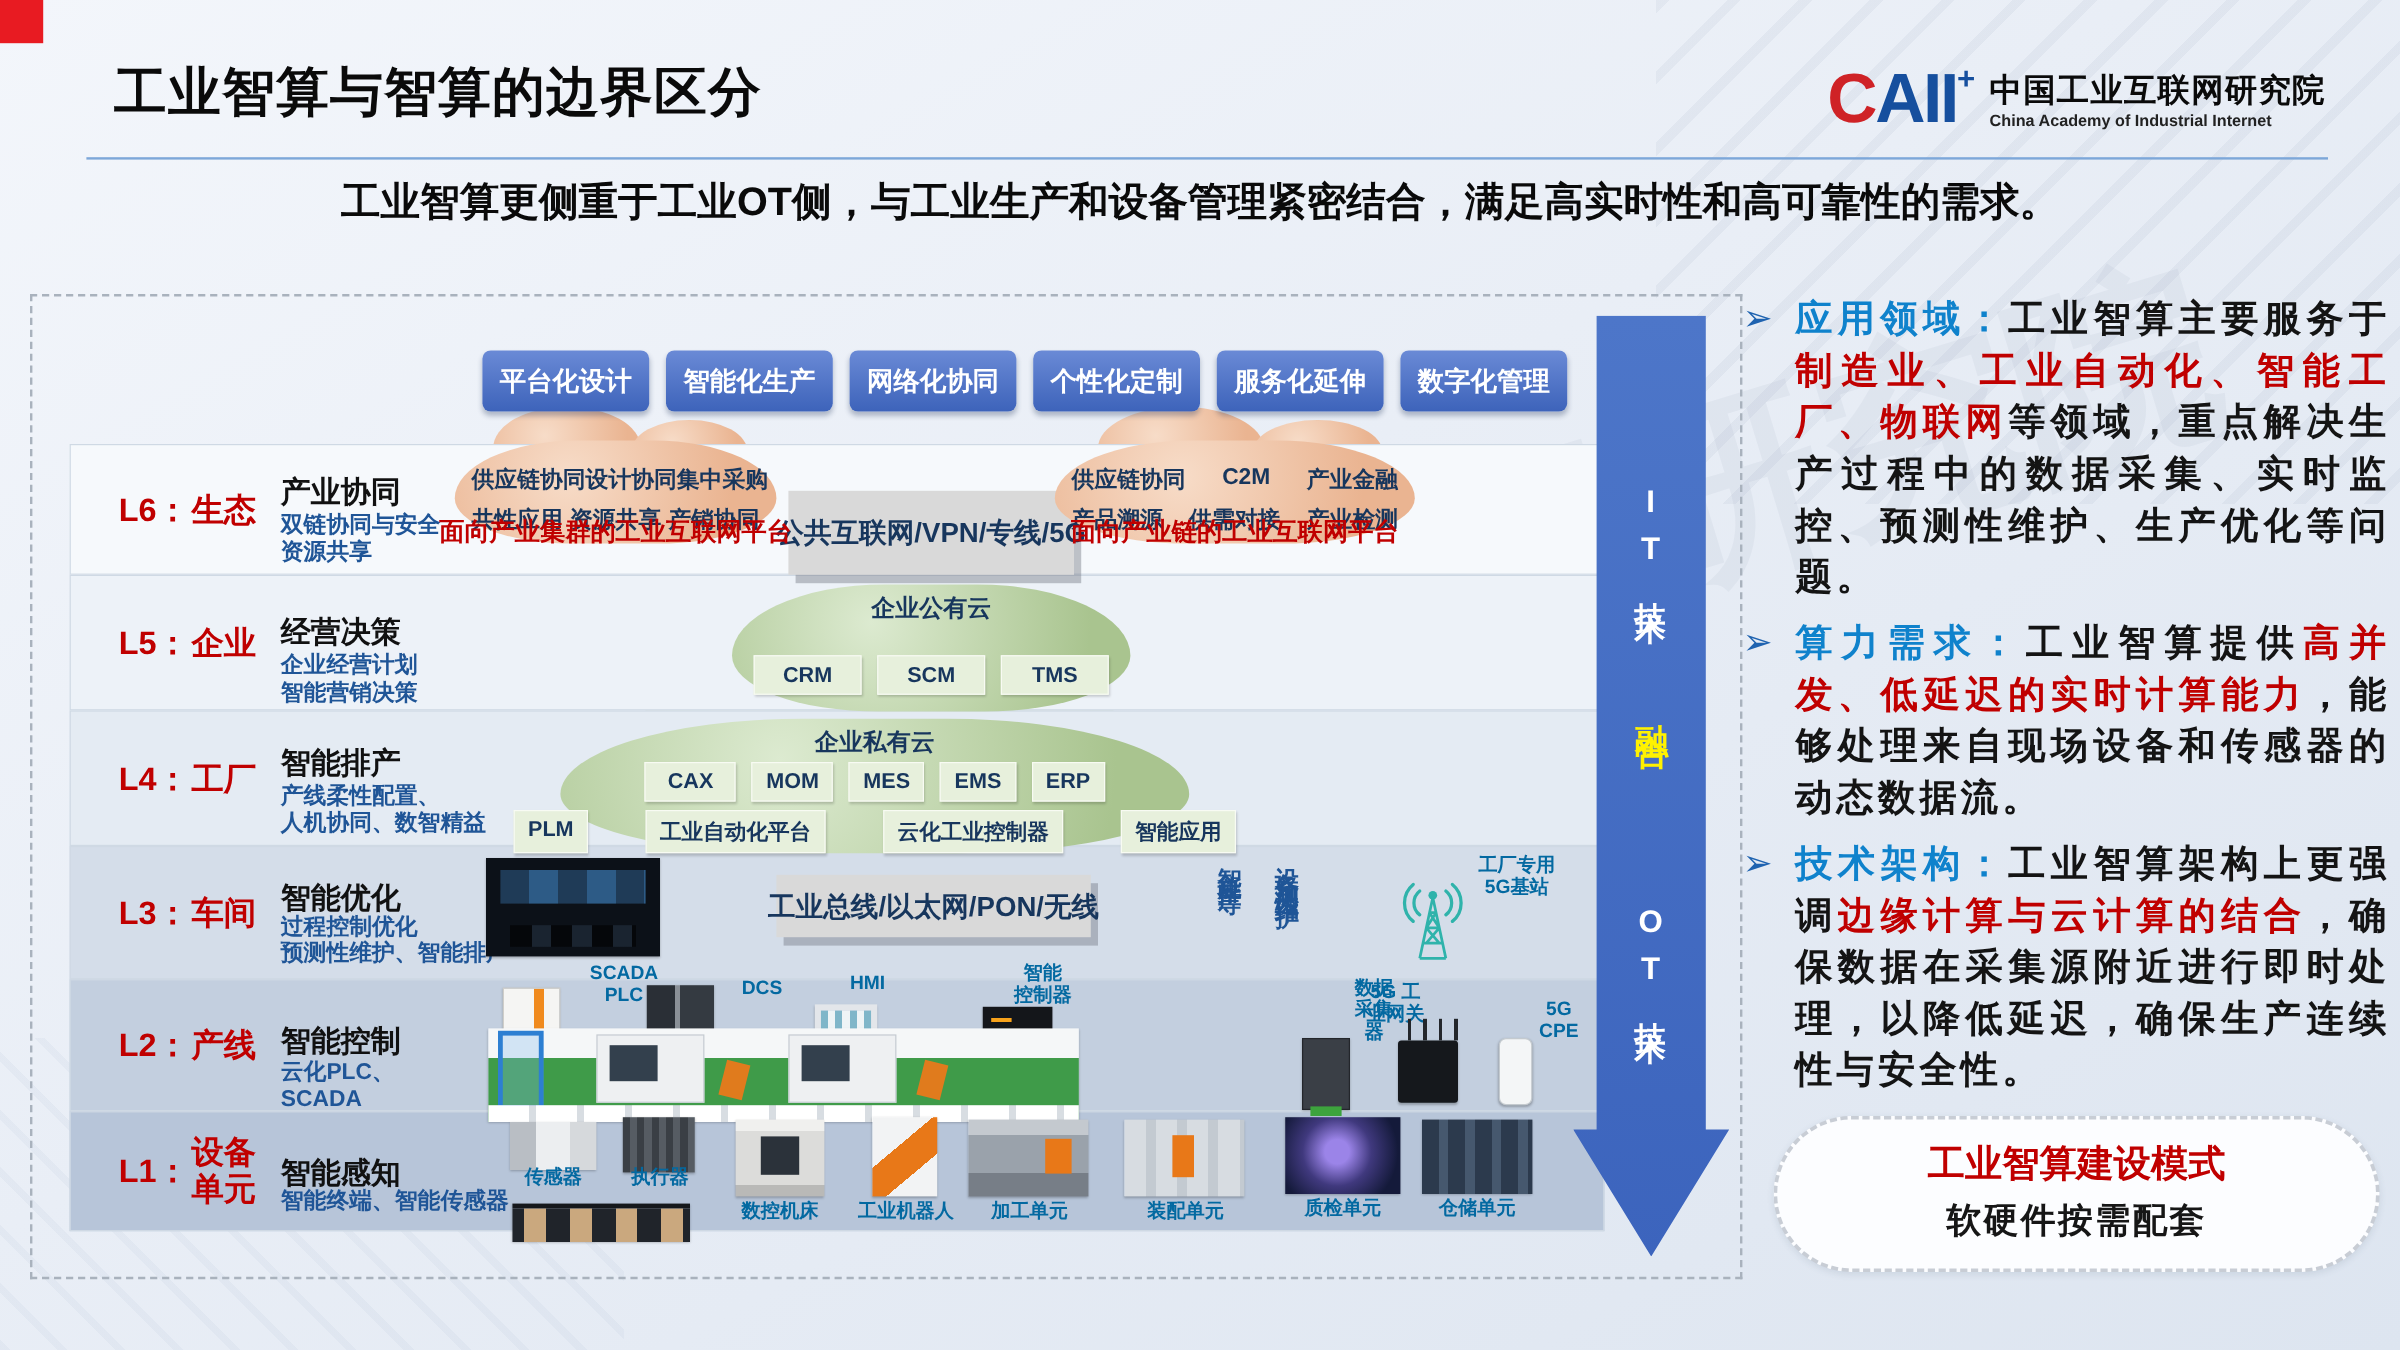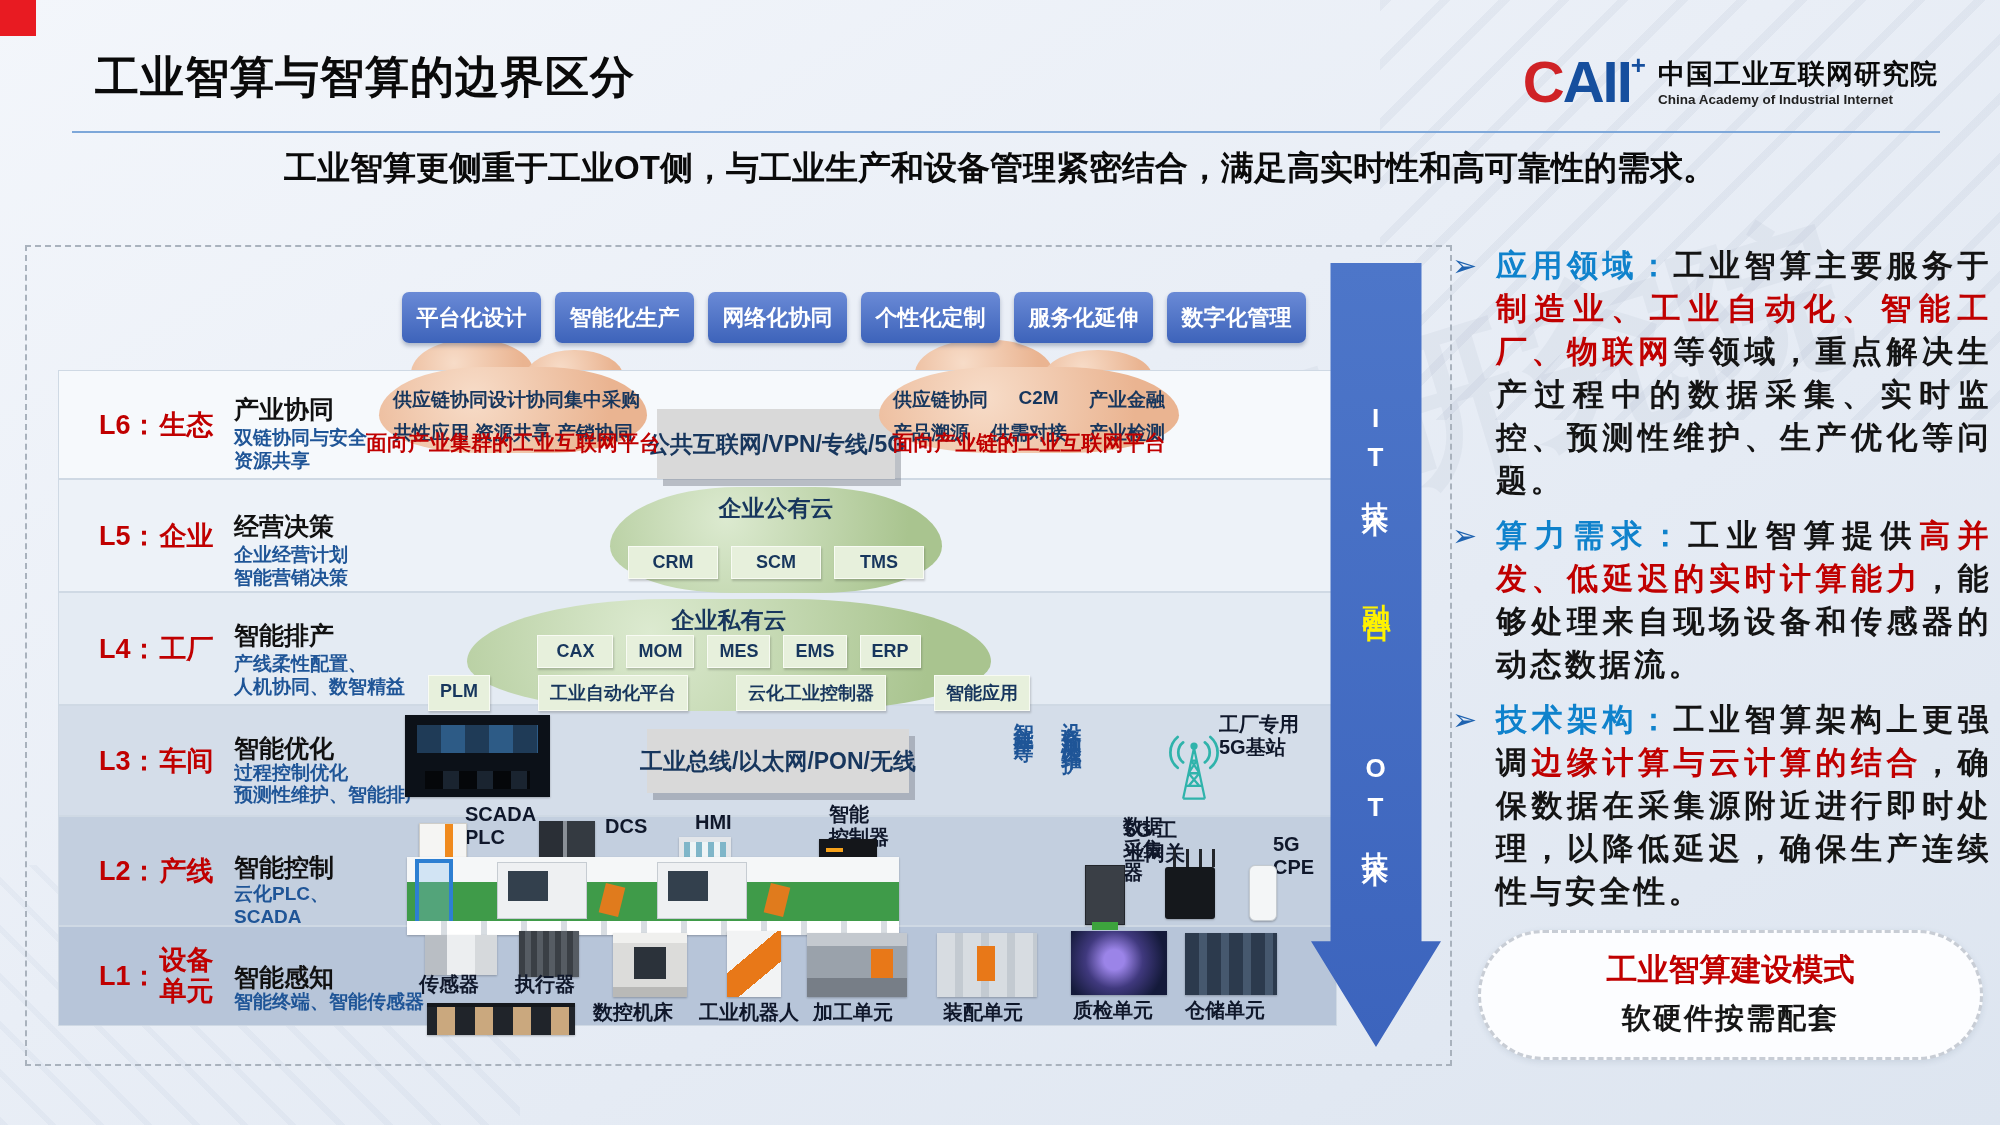--- a/index.html
+++ b/index.html
@@ -53,31 +53,31 @@
   .cloud::before,.cloud::after{content:"";position:absolute;background:inherit;border-radius:50%;z-index:-1;}
   .cloud::before{width:46%;height:80%;top:-32%;left:12%;}
   .cloud::after{width:36%;height:62%;top:-20%;right:9%;}
   .cloud-orange{background:radial-gradient(circle at 35% 35%,#f7dcc8,#eab491 75%);}
   .cloud-green{background:radial-gradient(circle at 35% 30%,#dcead0,#a9c48f 80%);}
   .cloud-rows{position:relative;z-index:2;display:flex;flex-direction:column;gap:7px;padding:20px 14px 0;}
   .cloud-line{display:flex;justify-content:space-between;}
   .citem{font-size:19px;font-weight:800;color:#17365d;white-space:nowrap;}
   .ccap{position:absolute;left:50%;bottom:-4px;transform:translateX(-50%);white-space:nowrap;
         color:#c00000;font-size:21px;font-weight:800;z-index:3;}
-  .ctitle{position:relative;z-index:2;text-align:center;font-size:23px;font-weight:800;color:#17365d;padding-top:6px;}
+  .ctitle{position:relative;z-index:2;text-align:center;font-size:20px;font-weight:800;color:#17365d;padding-top:6px;}
   .gbox-row{position:absolute;left:0;right:0;display:flex;justify-content:center;gap:13px;z-index:2;}
   .gbox{background:#e7f0dc;border:1px solid #f8fbf3;color:#17365d;font-size:18px;font-weight:800;
         padding:5px 11px;box-shadow:1px 2px 2px rgba(0,0,0,.18);white-space:nowrap;}
 
   
   .netbox{background:#d9d9d9;box-shadow:6px 7px 0 rgba(120,125,135,.45);display:flex;align-items:center;
           justify-content:center;color:#17365d;font-size:23px;font-weight:800;white-space:nowrap;}
 
   
-  .rlabel{color:#0f172a;font-weight:800;font-size:20px;text-align:left;line-height:1.15;}
+  .rlabel{color:#0369a1;font-weight:800;font-size:16px;text-align:center;line-height:1.15;}
 
   
   .ph{box-shadow:0 1px 2px rgba(0,0,0,.25);}
   .ph-controlroom{background:#0c1118;}
   .ph-controlroom::before{content:"";position:absolute;left:8%;right:8%;top:12%;height:34%;
       background:repeating-linear-gradient(90deg,#1f3b57 0 24px,#2d5b86 24px 48px);}
   .ph-controlroom::after{content:"";position:absolute;left:14%;right:14%;bottom:10%;height:22%;
       background:repeating-linear-gradient(90deg,#05070a 0 18px,#1a2430 18px 34px);}
   .ph-plc{background:linear-gradient(90deg,#f5f5f3 0 55%,#f08a1d 55% 72%,#f5f5f3 72%);border:1px solid #cfcec9;}
   .ph-dcs{background:linear-gradient(90deg,#2a2f36 0 42%,#8a9097 42% 50%,#343a41 50%);}
@@ -269,21 +269,21 @@
     </div>
     <div class="gbox-row" style="top:76px;gap:48px;">
       <div class="gbox" style="width:56px;text-align:center;">PLM</div>
       <div class="gbox">工业自动化平台</div>
       <div class="gbox">云化工业控制器</div>
       <div class="gbox">智能应用</div>
     </div>
   </div>
 
   <div class="abs ph ph-controlroom" style="left:378px;top:468px;width:145px;height:82px;"></div>
-  <div class="abs netbox" style="left:620px;top:482px;width:262px;height:64px;">工业总线/以太网/PON/无线</div>
+  <div class="abs netbox" style="left:620px;top:482px;width:262px;height:52px;">工业总线/以太网/PON/无线</div>
 
   <div class="abs rlabel pre" style="left:438px;top:556px;width:110px;">SCADA
 PLC</div>
   <div class="abs rlabel" style="left:578px;top:568px;width:60px;">DCS</div>
   <div class="abs rlabel" style="left:668px;top:564px;width:56px;">HMI</div>
   <div class="abs rlabel pre" style="left:802px;top:556px;width:80px;">智能
 控制器</div>
 
   <div class="abs ph ph-plc" style="left:392px;top:576px;width:46px;height:64px;"></div>
   <div class="abs ph ph-dcs" style="left:512px;top:574px;width:56px;height:76px;"></div>

